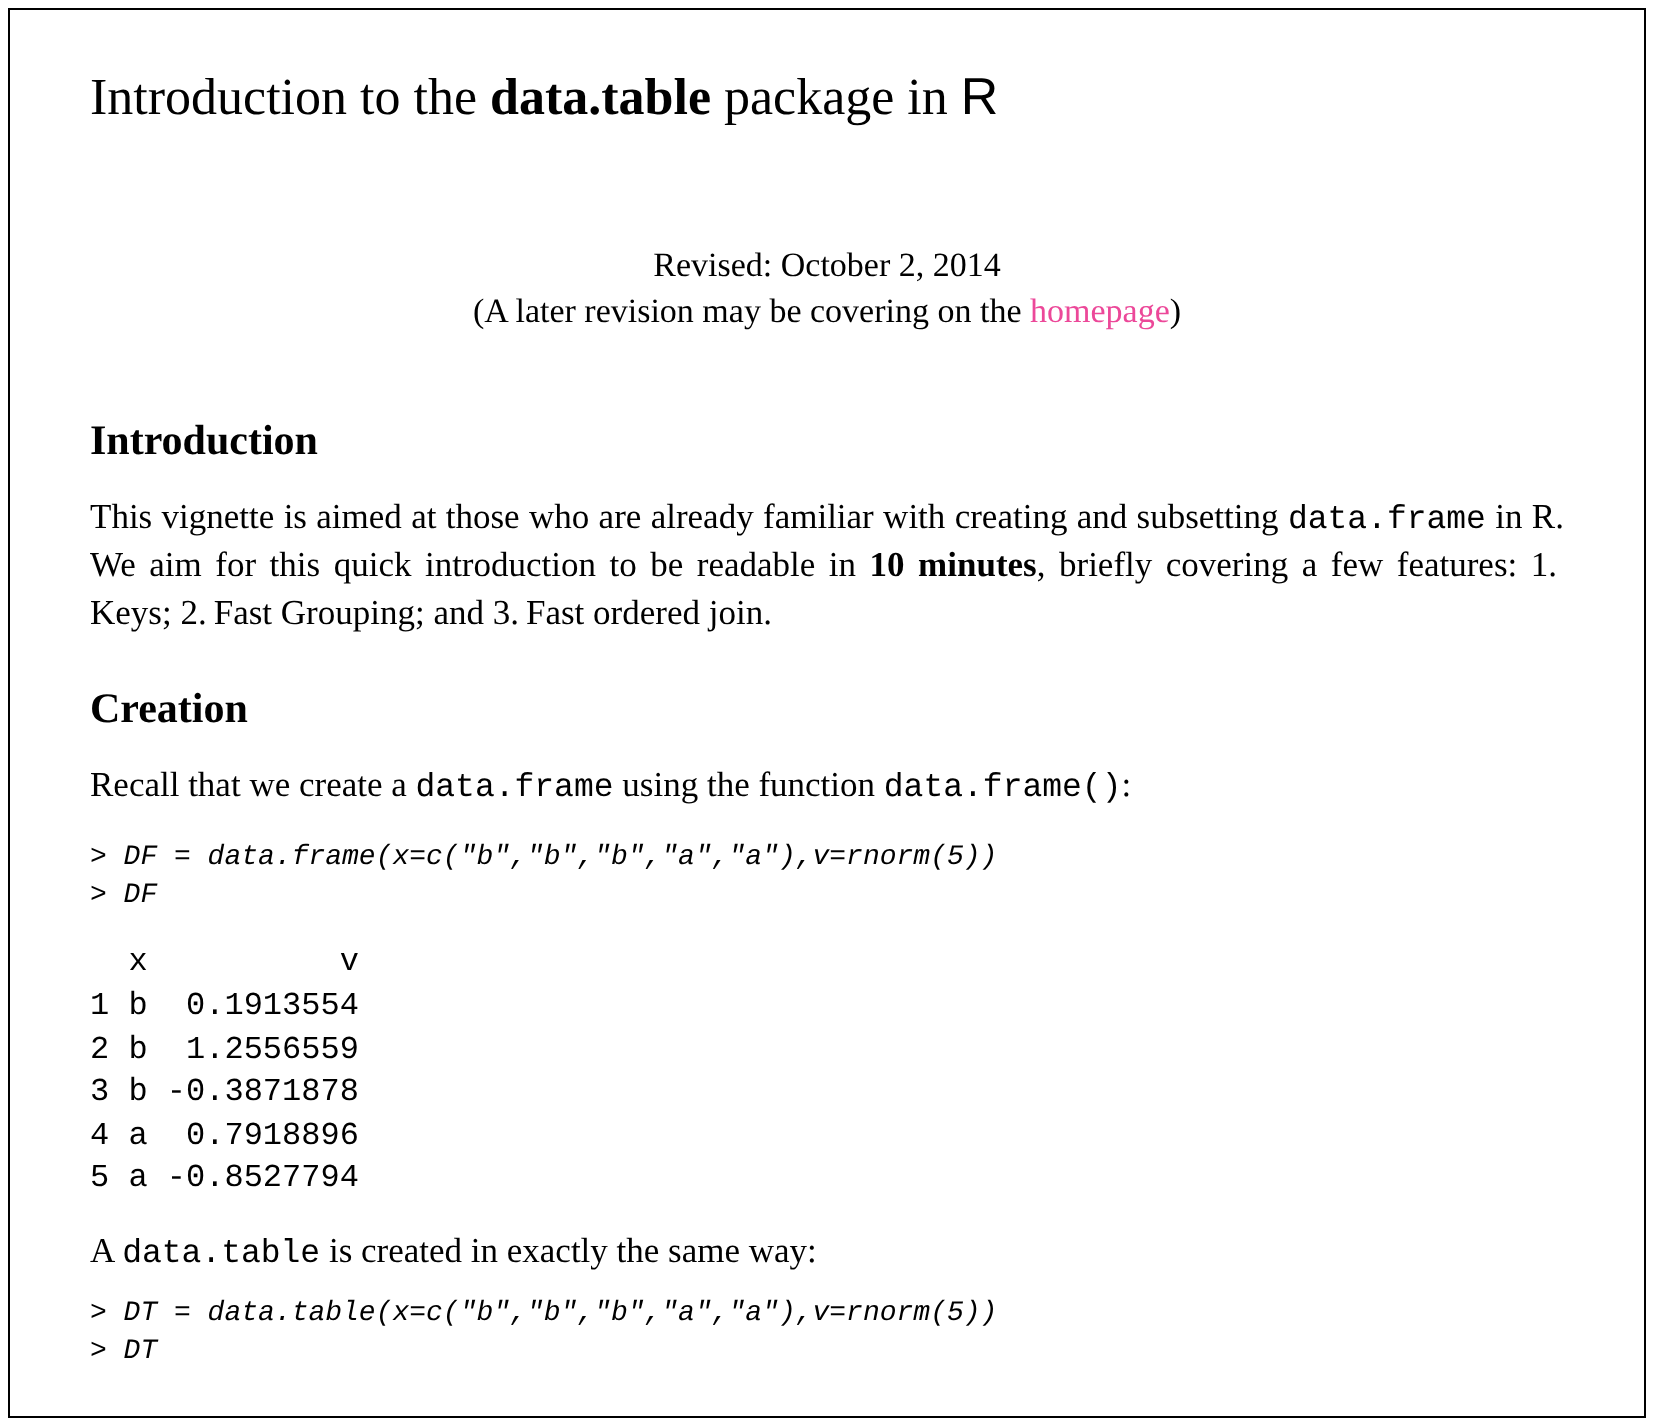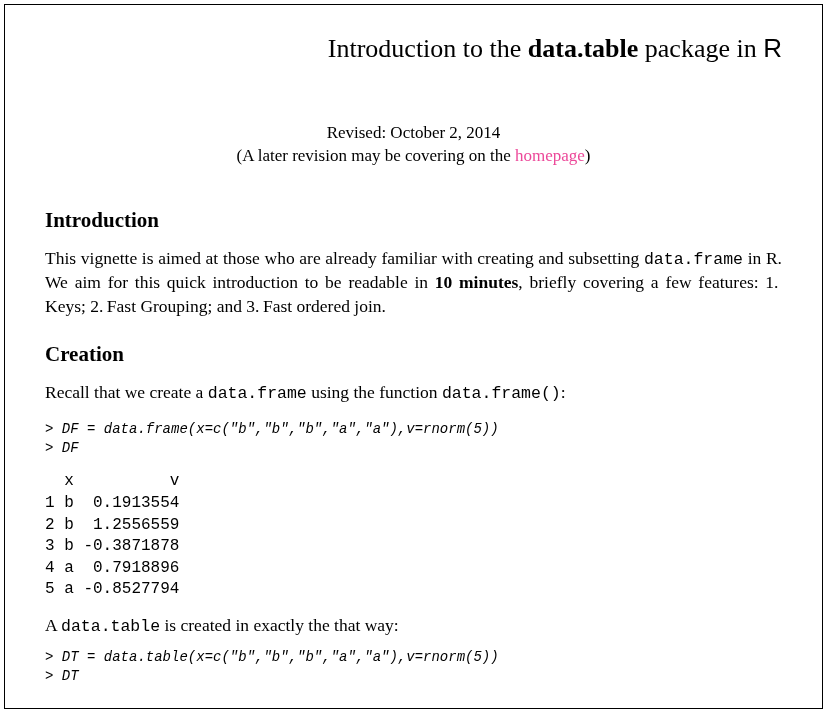--- a/index.html
+++ b/index.html
@@ -13,21 +13,21 @@
       padding: 4px;
     }
     .page-border {
       border: 1px solid #000;
       width: 819px;
       height: 705px;
       padding: 28px 40px 20px 40px;
       overflow: hidden;
     }
     .title {
-      text-align: right;
+      text-align: left;
       font-size: 26px;
       font-weight: normal;
       margin-bottom: 58px;
     }
     .title .bold {
       font-weight: bold;
     }
     .title .sans {
       font-family: Helvetica, Arial, sans-serif;
     }
@@ -126,19 +126,19 @@
 &gt; DF</pre>
 
   <pre class="output">  x          v
 1 b  0.1913554
 2 b  1.2556559
 3 b -0.3871878
 4 a  0.7918896
 5 a -0.8527794</pre>
 
   <p class="between">
-    <span>A </span><span class="tt">data.table</span><span> is created in exactly the that way:</span>
+    <span>A </span><span class="tt">data.table</span><span> is created in exactly the same way:</span>
   </p>
 
   <pre class="code">&gt; DT = data.table(x=c("b","b","b","a","a"),v=rnorm(5))
 &gt; DT</pre>
 
 </div>
 
 </body></html>

